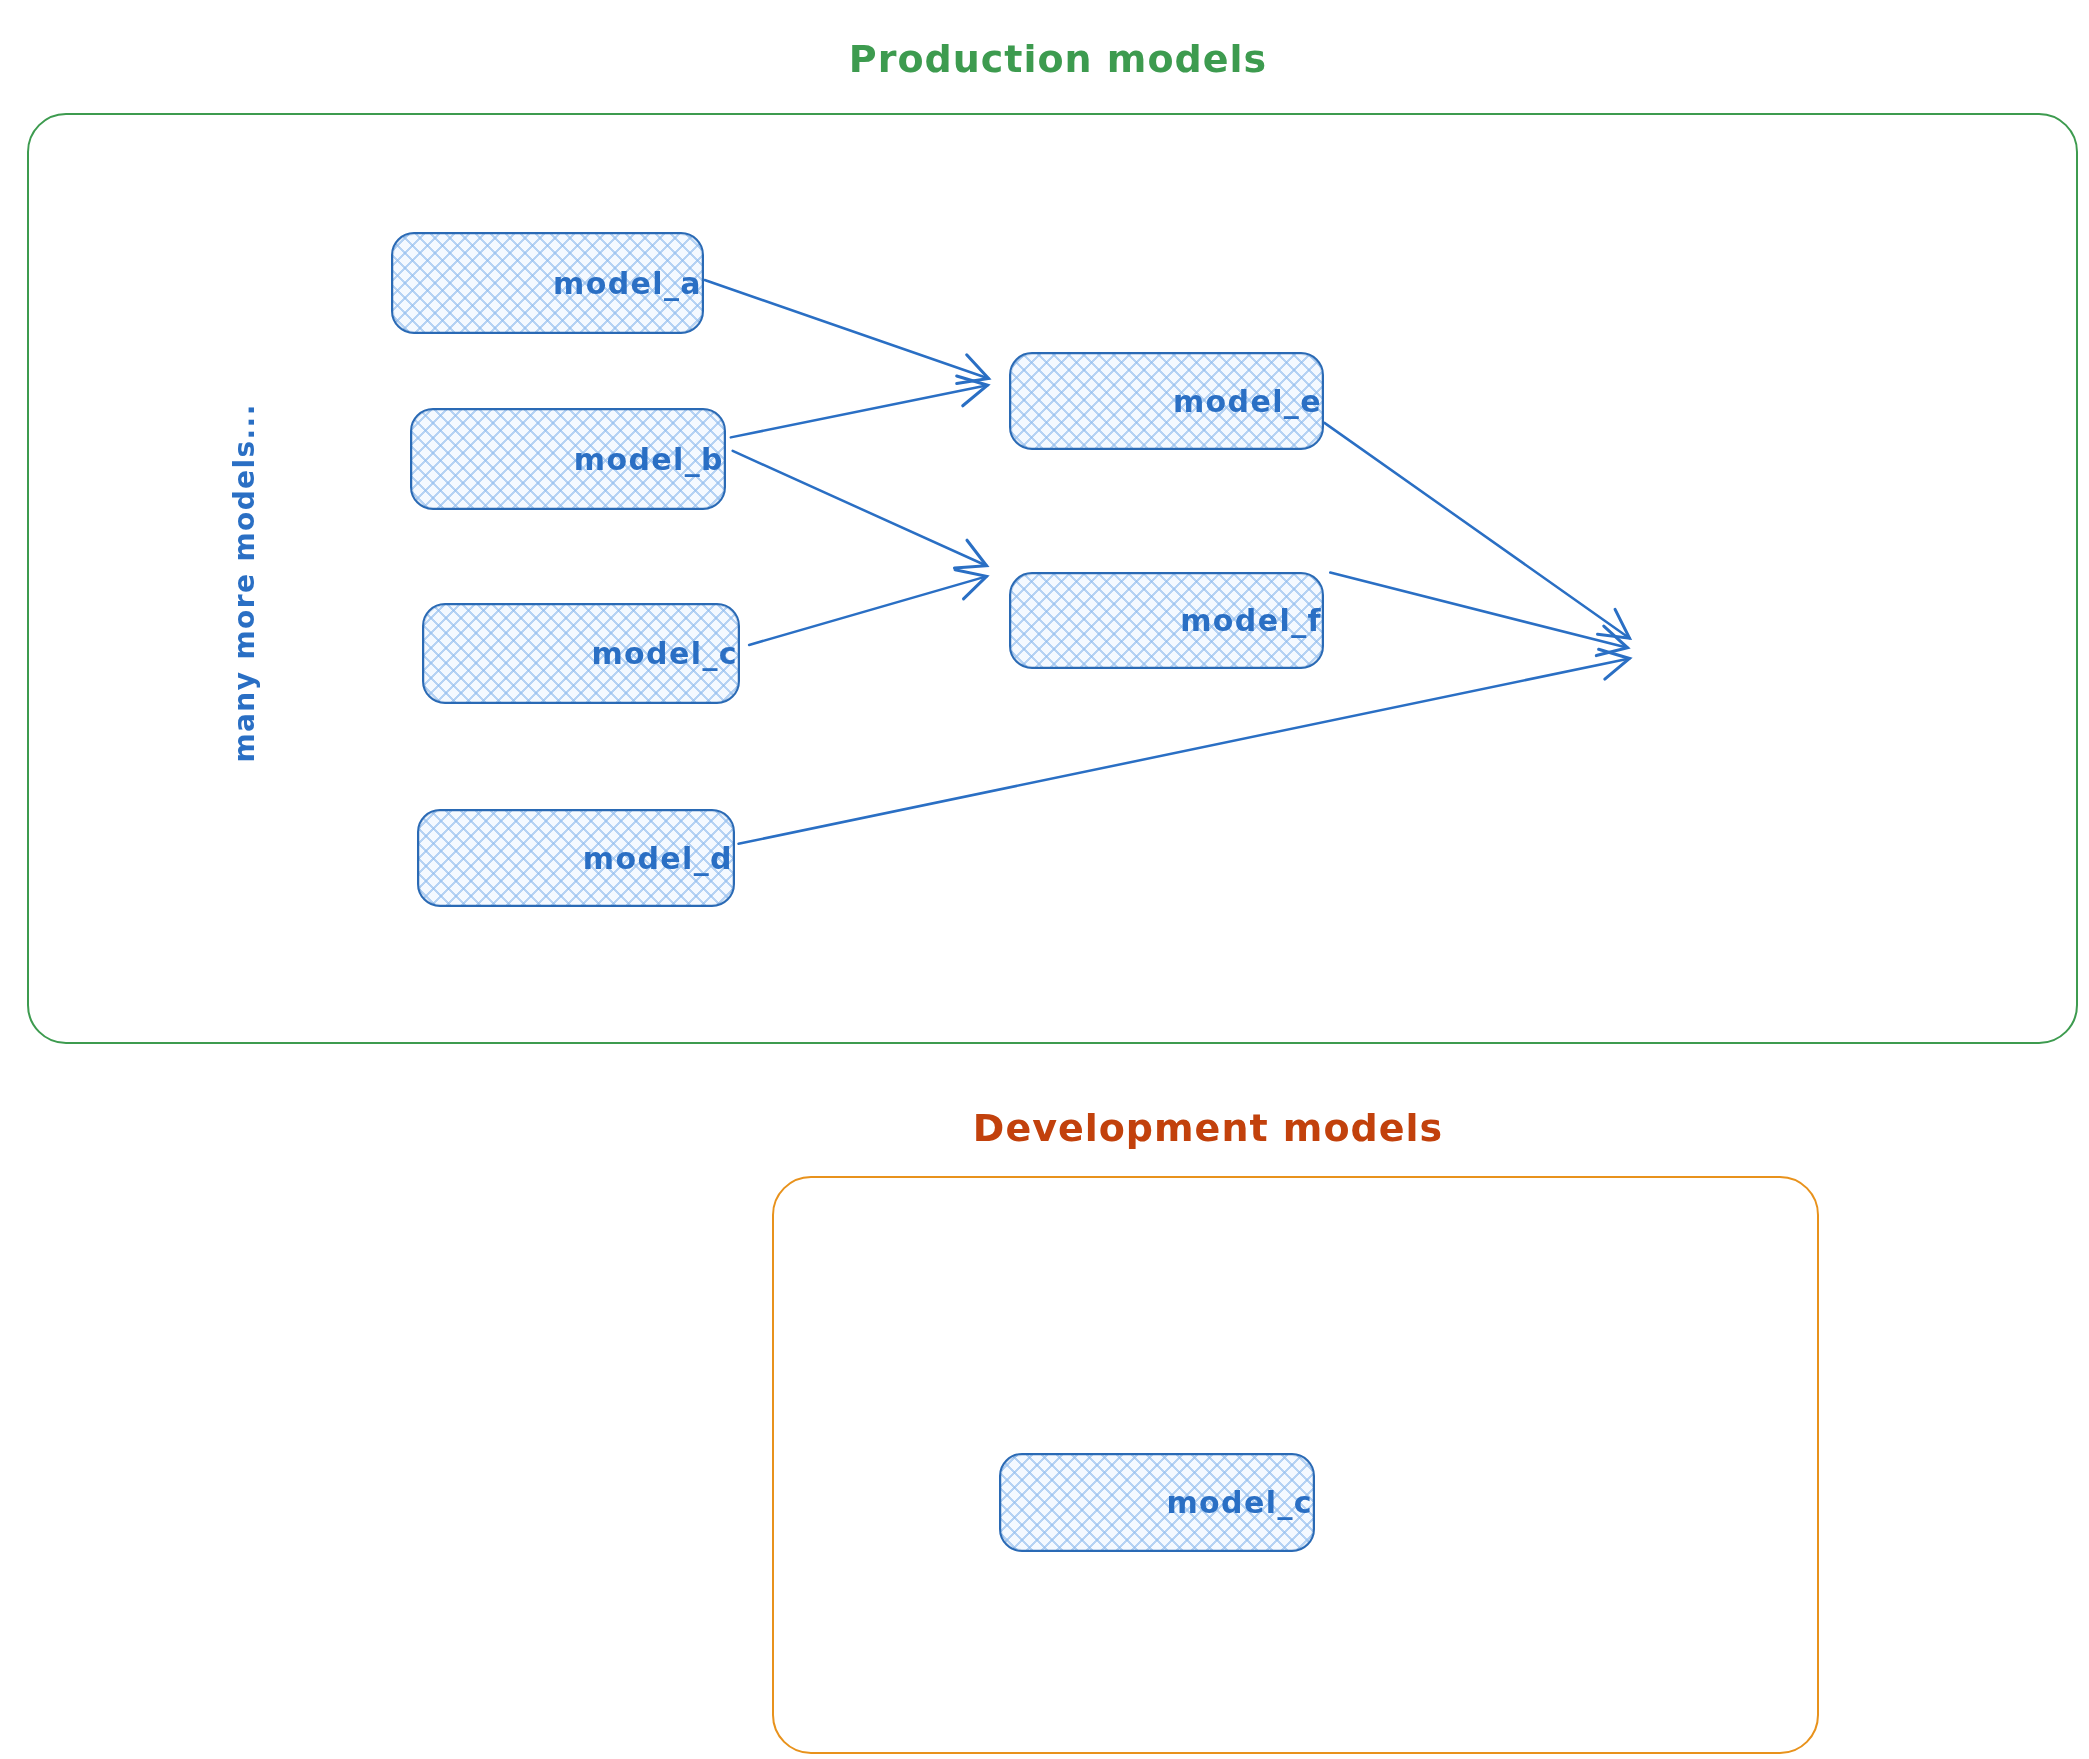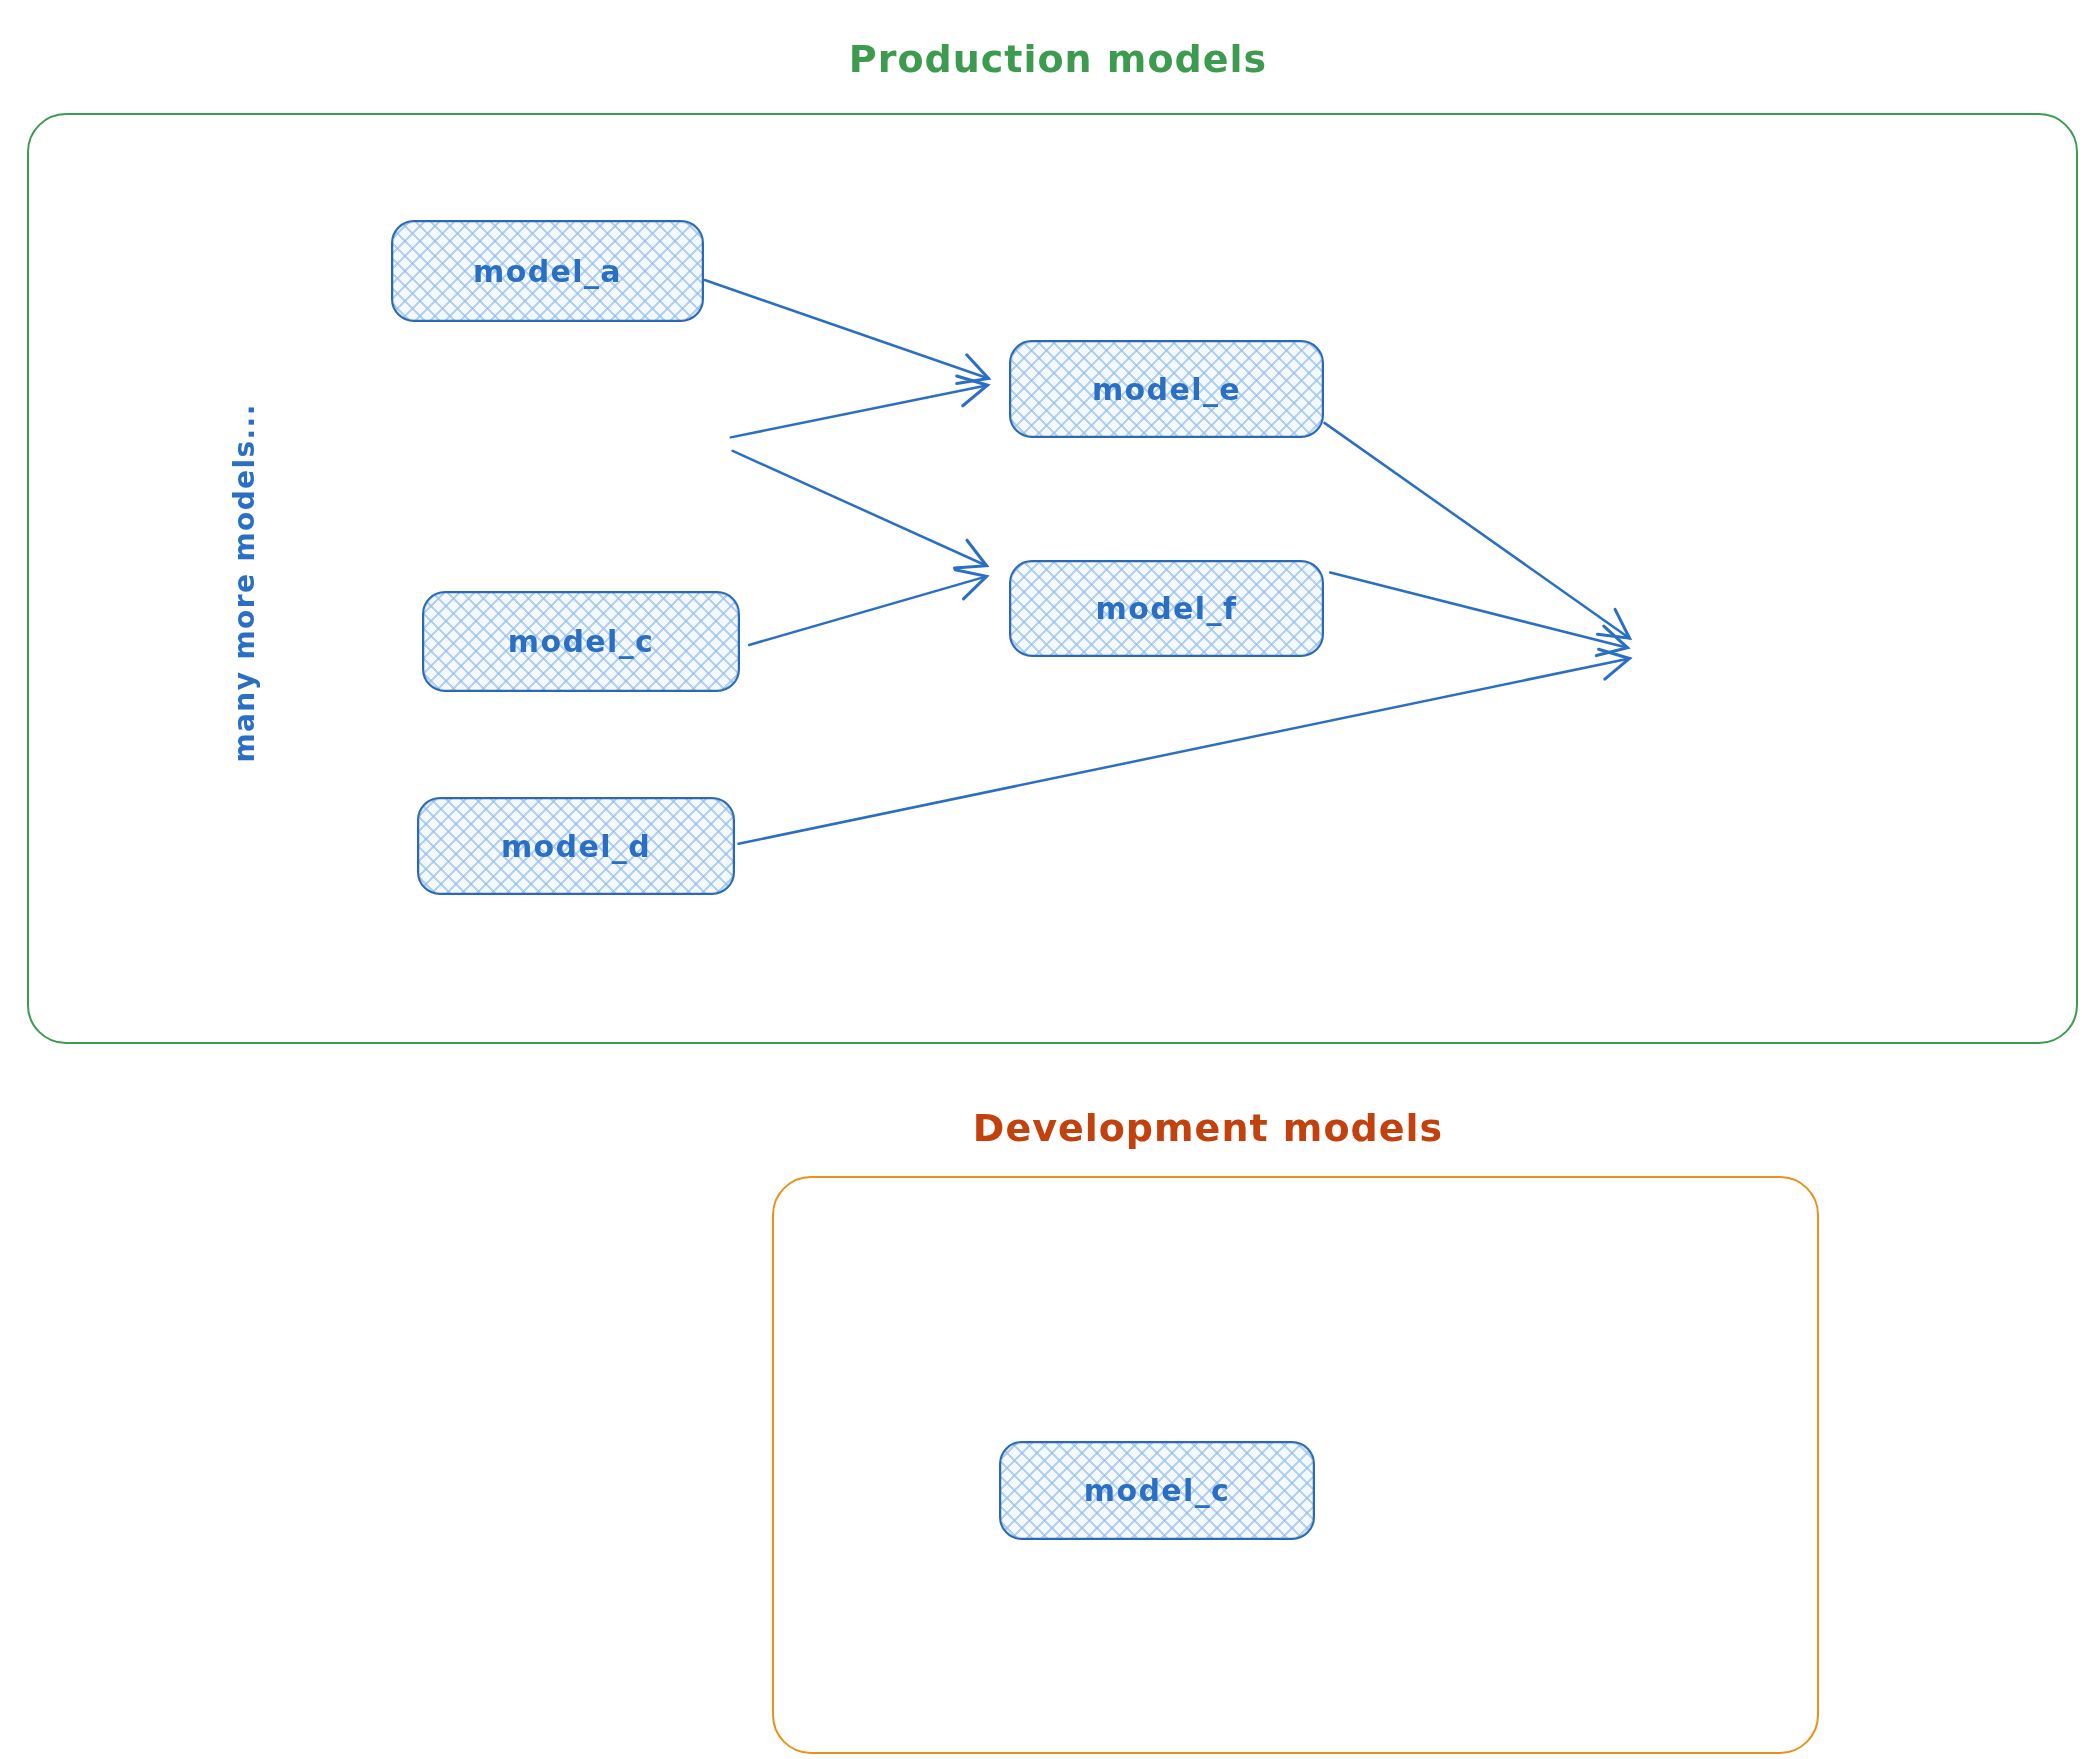--- a/index.html
+++ b/index.html
@@ -23,27 +23,28 @@
     position:absolute;font-size:38px;font-weight:600;letter-spacing:1px;
     white-space:nowrap;transform:translateX(-50%);
   }
   .production-title{left:1058px;top:37px;color:#3d9b4f;}
   .development-title{left:1208px;top:1106px;color:#c2410c;}
 
   
   .node{
     position:absolute;
     border:2.9px solid #2a6ab5;border-radius:23px;
-    display:flex;align-items:center;justify-content:center;
+    display:flex;align-items:center;justify-content:flex-end;
     color:#2a6fc4;font-size:30px;font-weight:600;letter-spacing:1.4px;
     background:
       repeating-linear-gradient(45deg, rgba(148,190,238,.65) 0 1.9px, transparent 1.9px 10.6px),
       repeating-linear-gradient(-45deg, rgba(148,190,238,.65) 0 1.9px, transparent 1.9px 10.6px),
       #f4f9ff;
     box-shadow:inset 0 0 0 1px rgba(42,106,181,.25);
+    margin-top:12px;
   }
   .n-a{left:391px;top:220px;width:309px;height:98px;}
   .n-b{left:410px;top:396px;width:312px;height:98px;}
   .n-c{left:422px;top:591px;width:314px;height:97px;}
   .n-d{left:417px;top:797px;width:314px;height:94px;}
   .n-e{left:1009px;top:340px;width:311px;height:94px;border-radius:23px;}
   .n-f{left:1009px;top:560px;width:311px;height:93px;}
   .n-g{left:1638px;top:614px;width:307px;height:95px;}
   .n-dev-c{left:999px;top:1441px;width:312px;height:95px;}
 
@@ -79,20 +80,23 @@
     <path class="edge" marker-end="url(#arrow)" d="M759 467 L1022 586"></path>
     <path class="edge" marker-end="url(#arrow)" d="M776 668 L1022 597"></path>
     <path class="edge" marker-end="url(#arrow)" d="M1372 438 L1688 661"></path>
     <path class="edge" marker-end="url(#arrow)" d="M1378 593 L1686 671"></path>
     <path class="edge" marker-end="url(#arrow)" d="M765 874 L1688 682"></path>
   </svg>
 
   <div class="node n-a">
     <span>model_a</span>
   </div>
+  <div class="node n-b">
+    <span>model_b</span>
+  </div>
   <div class="node n-c">
     <span>model_c</span>
   </div>
   <div class="node n-d">
     <span>model_d</span>
   </div>
   <div class="node n-e">
     <span>model_e</span>
   </div>
   <div class="node n-f">

